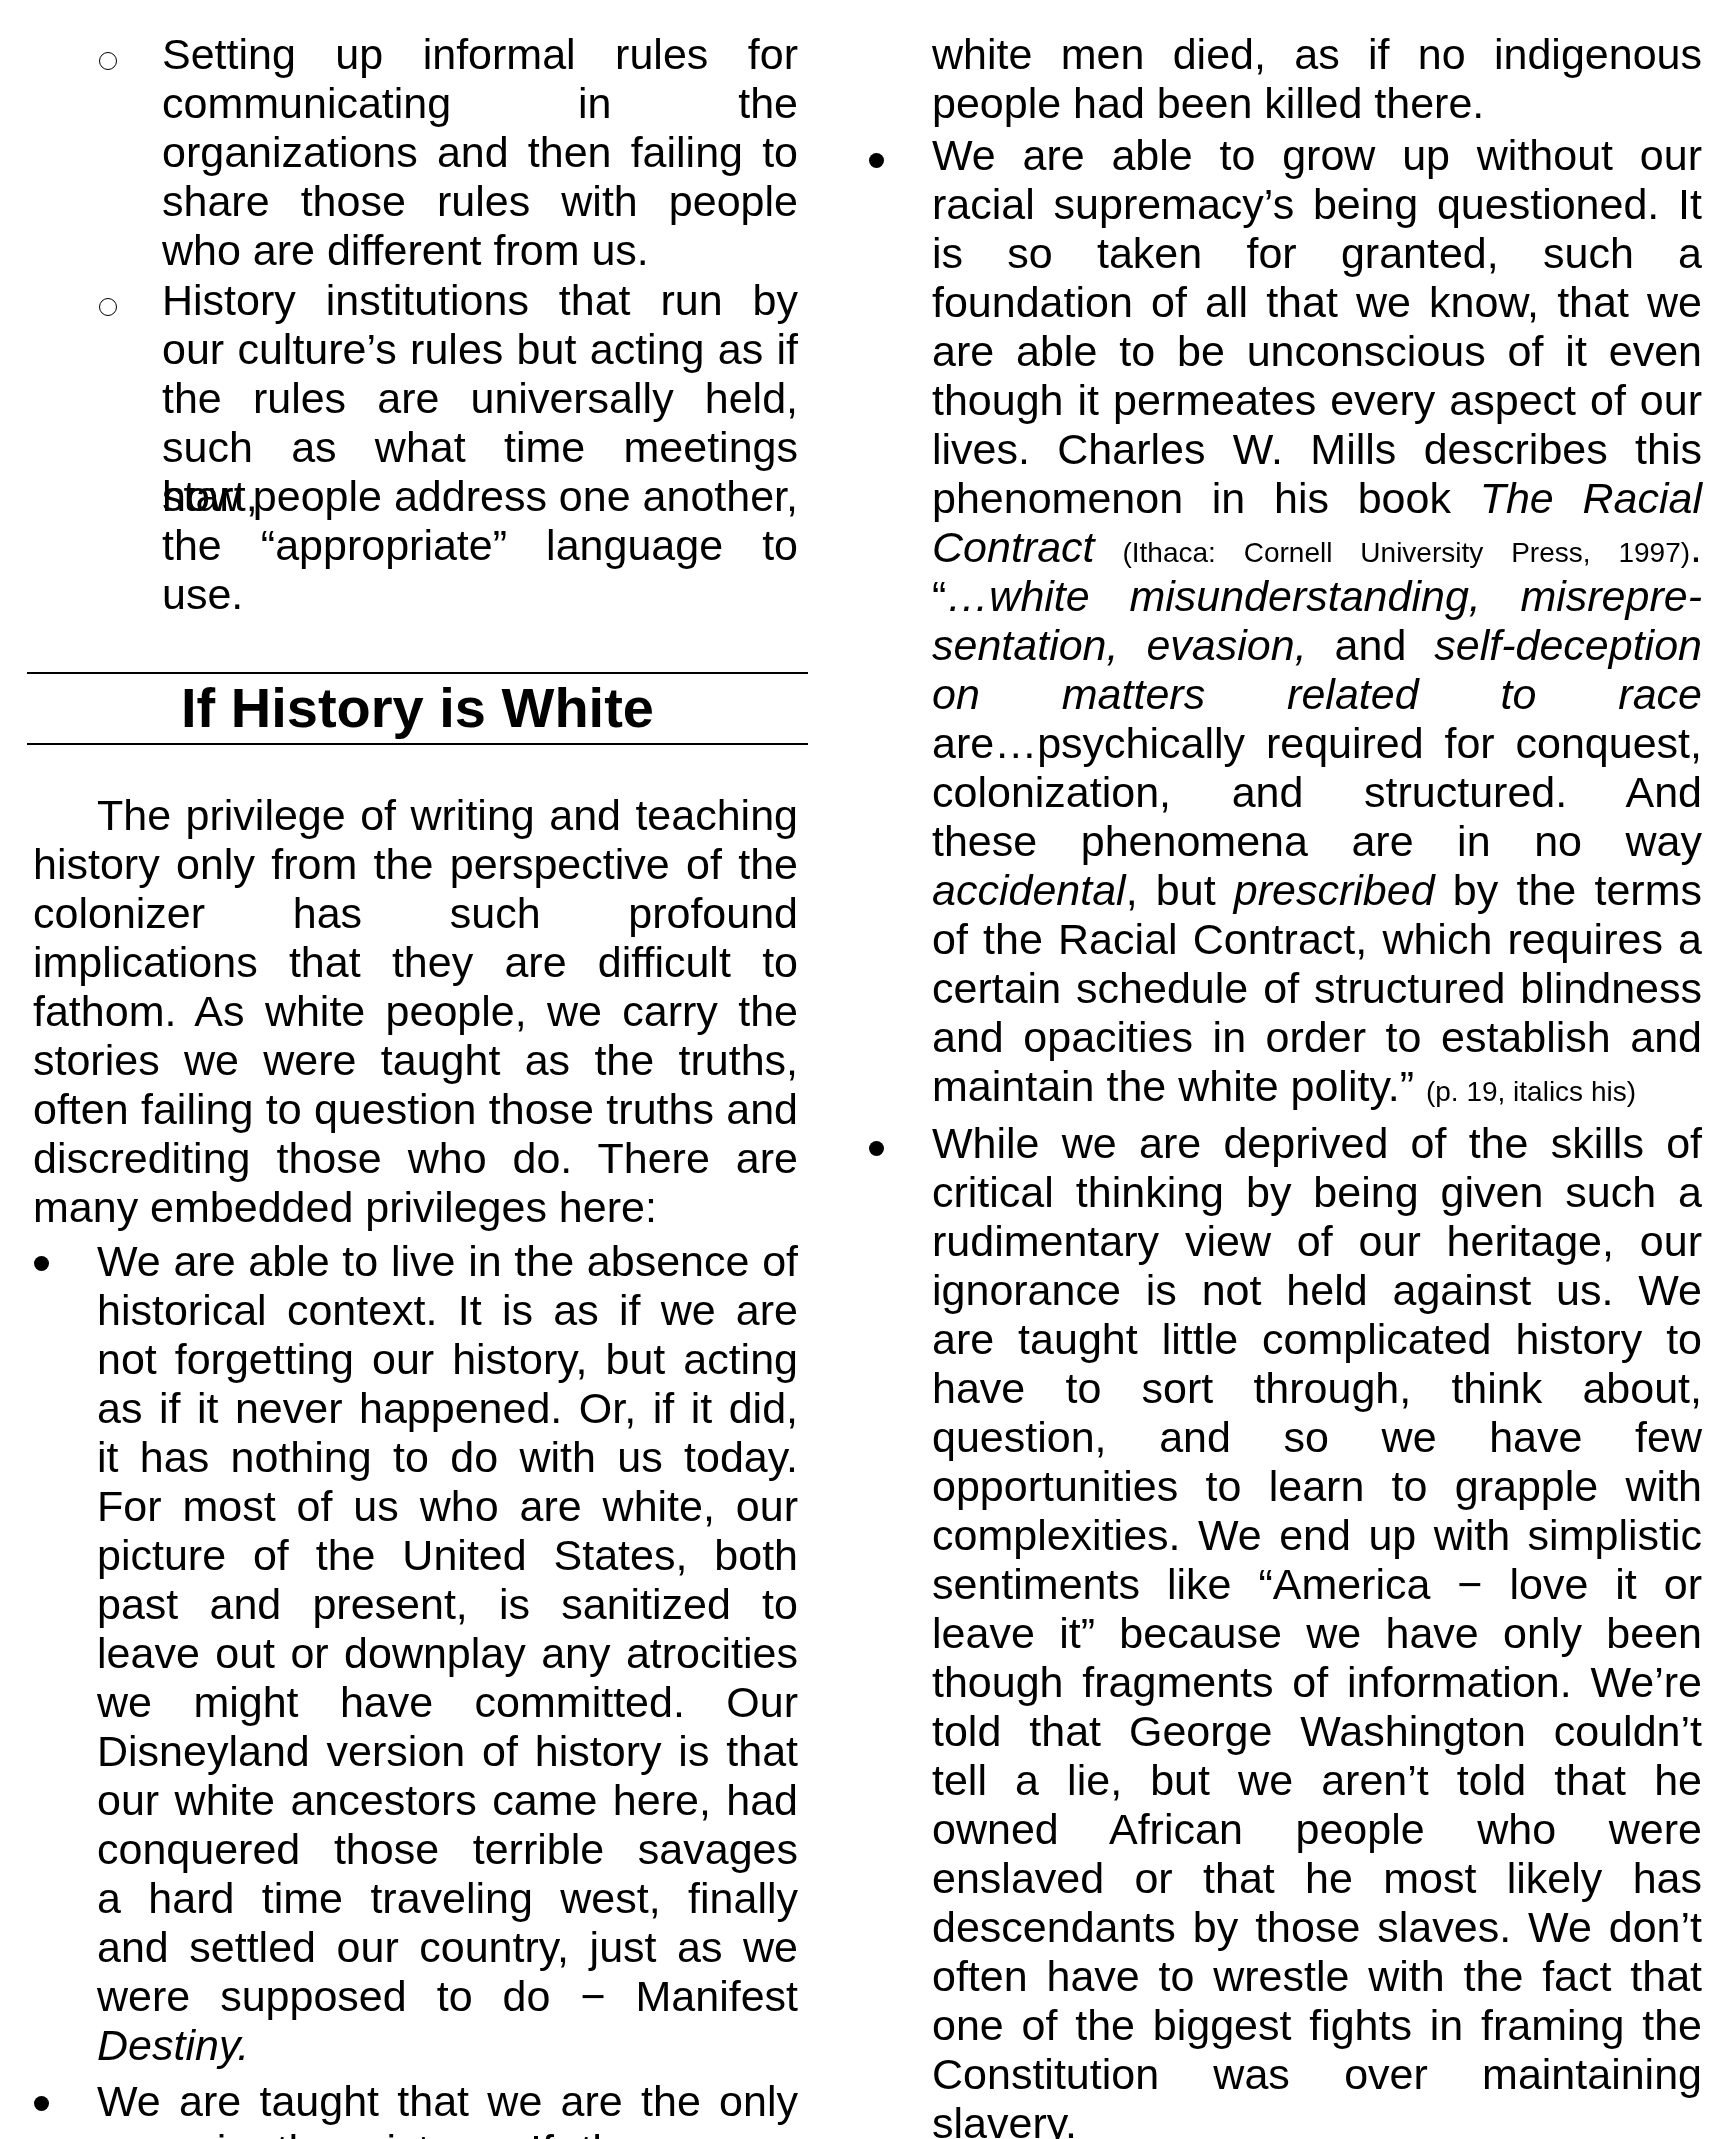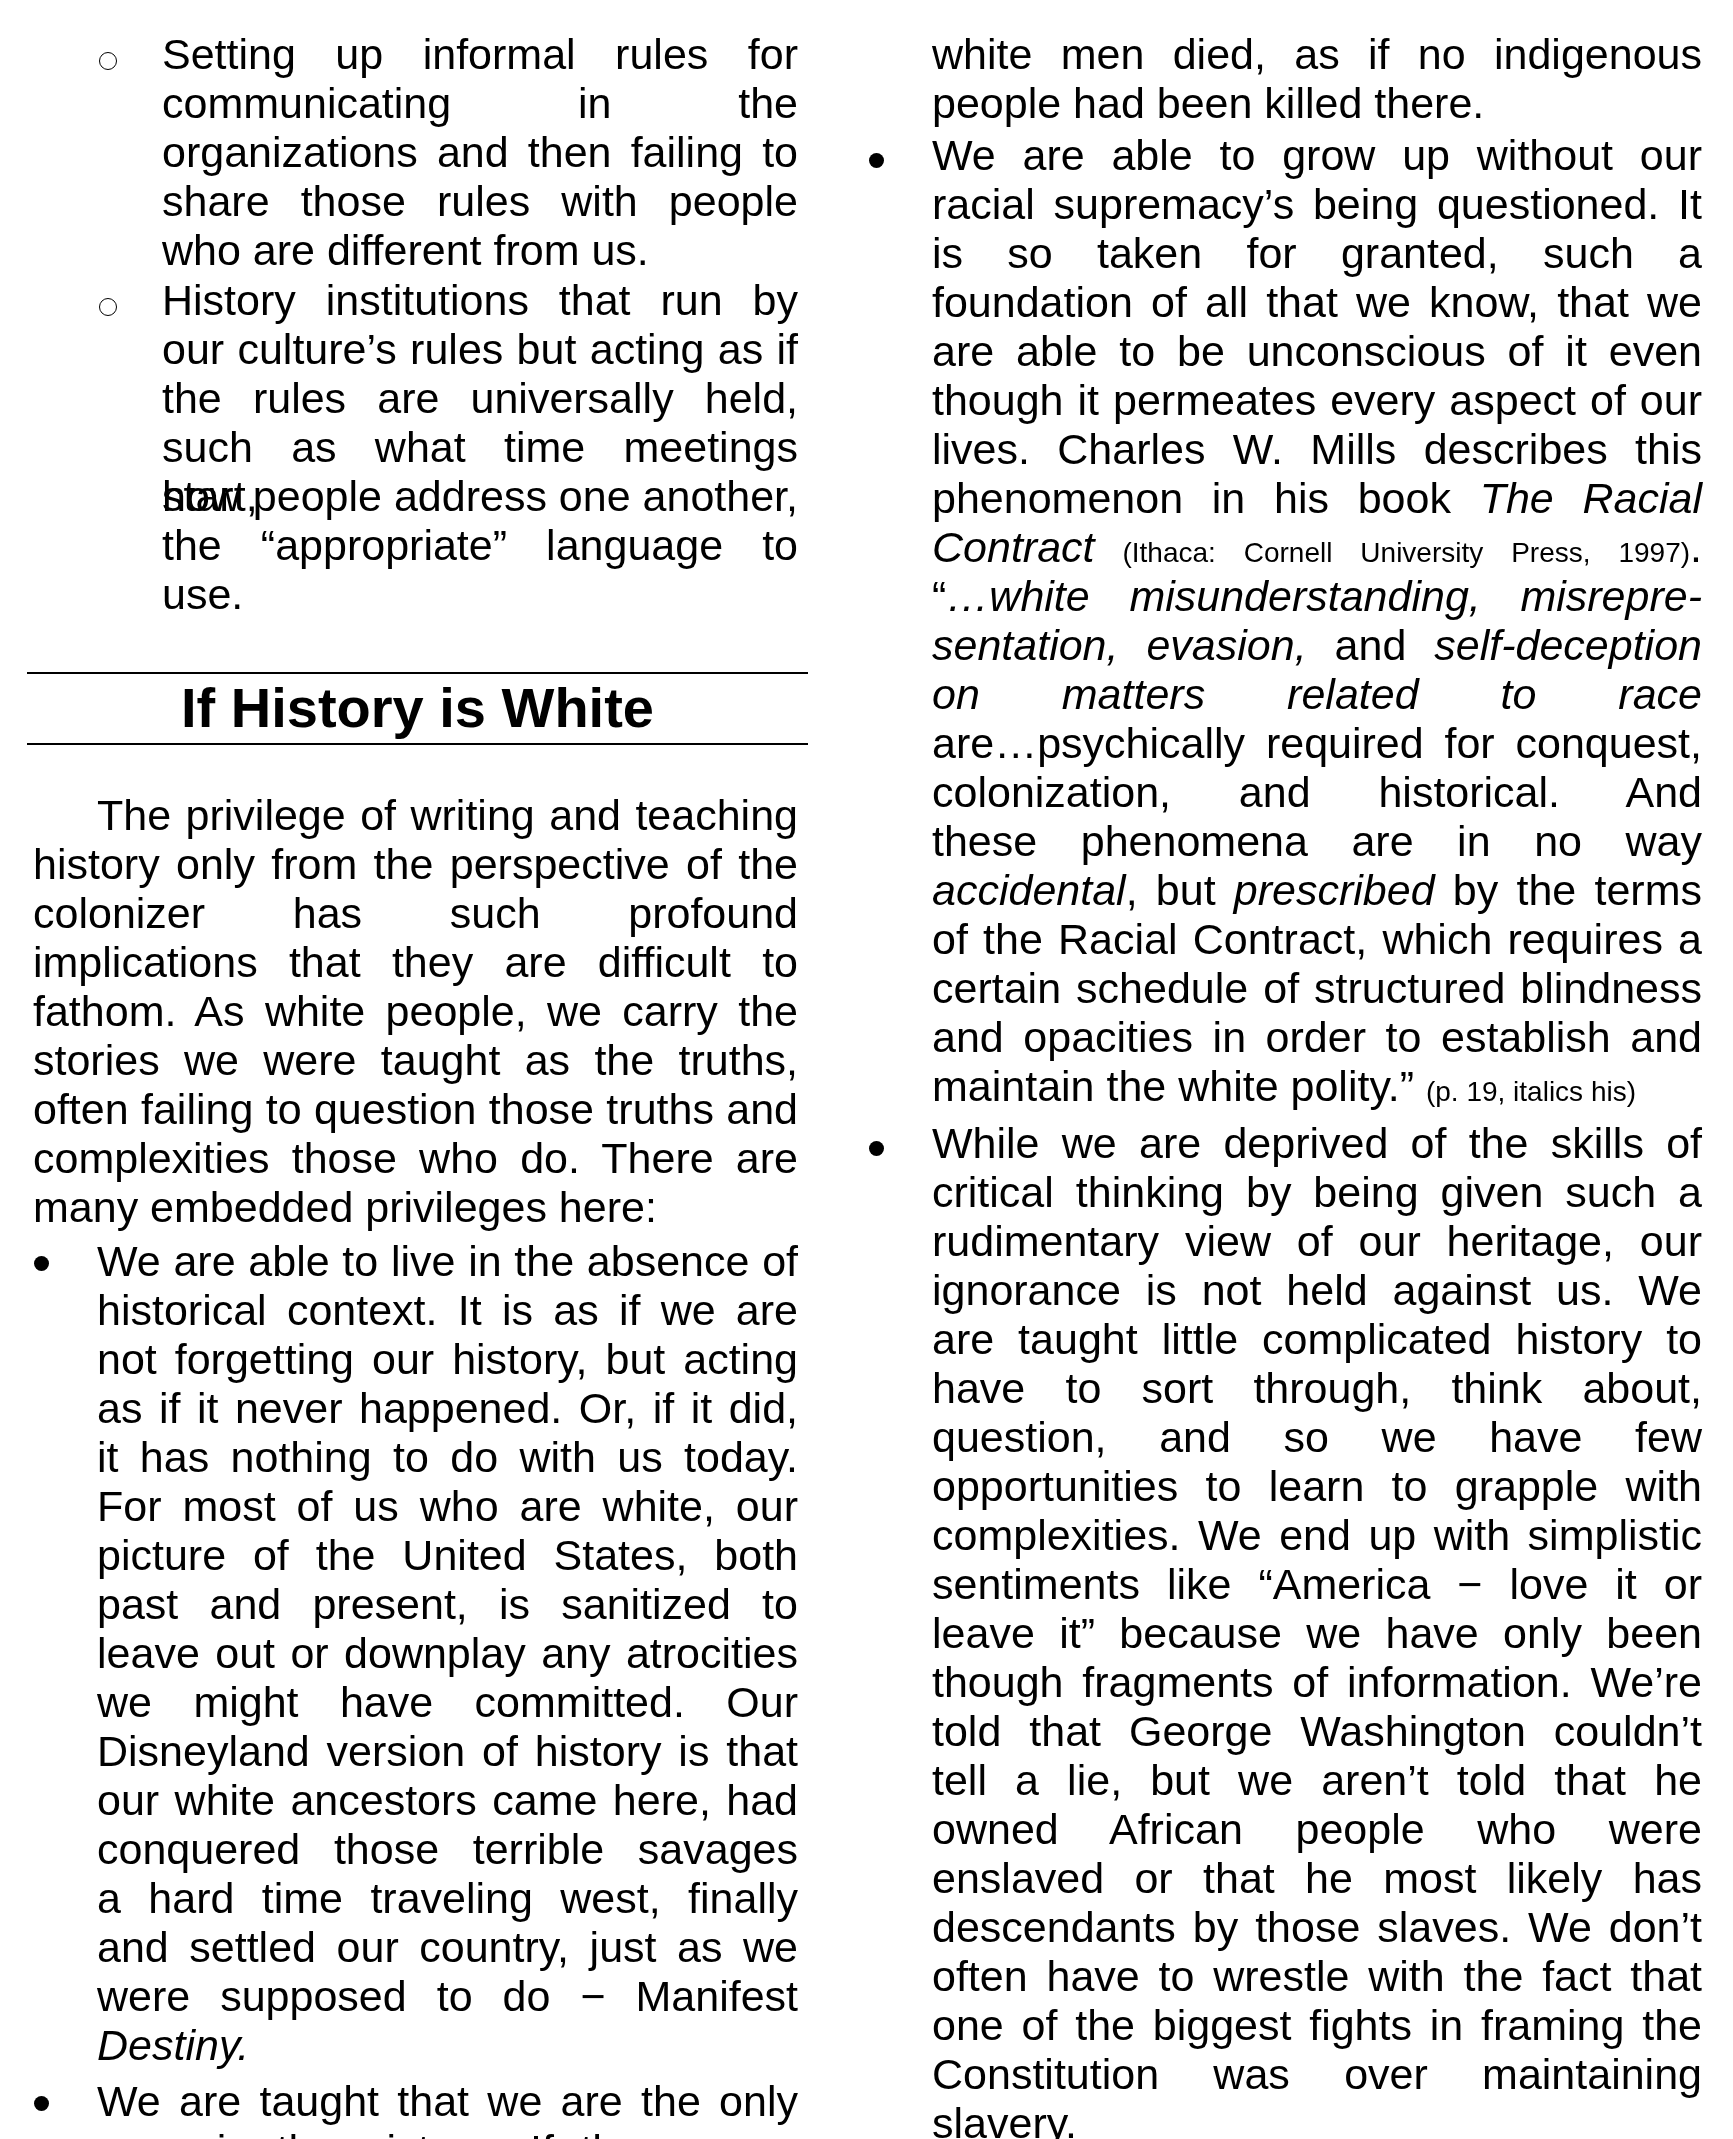--- a/index.html
+++ b/index.html
@@ -46,21 +46,21 @@
 <div class="rule" style="top:743px;"></div>
 
 <div class="block" style="left:33px; top:791px; width:765px;">
     <div class="line" style="text-indent: 64px;"><span style="white-space: normal;">The privilege of writing and teaching</span></div>
     <div class="line"><span style="white-space: normal;">history only from the perspective of the</span></div>
     <div class="line"><span style="white-space: normal;">colonizer has such profound</span></div>
     <div class="line"><span style="white-space: normal;">implications that they are difficult to</span></div>
     <div class="line"><span style="white-space: normal;">fathom.  As white people, we carry the</span></div>
     <div class="line"><span style="white-space: normal;">stories we were taught as the truths,</span></div>
     <div class="line"><span style="white-space: normal;">often failing to question those truths and</span></div>
-    <div class="line"><span style="white-space: normal;">complexities those who do.  There are</span></div>
+    <div class="line"><span style="white-space: normal;">discrediting those who do.  There are</span></div>
     <div class="line last"><span style="white-space: normal;">many embedded privileges here:</span></div>
   </div>
 
 <div class="block" style="left:97px; top:1237px; width:701px;">
     <div class="line"><span style="white-space: normal;">We are able to live in the absence of</span></div>
     <div class="line"><span style="white-space: normal;">historical context.  It is as if we are</span></div>
     <div class="line"><span style="white-space: normal;">not forgetting our history, but acting</span></div>
     <div class="line"><span style="white-space: normal;">as if it never happened.  Or, if it did,</span></div>
     <div class="line"><span style="white-space: normal;">it has nothing to do with us today.</span></div>
     <div class="line"><span style="white-space: normal;">For most of us who are white, our</span></div>
@@ -96,21 +96,21 @@
     <div class="line"><span style="white-space: normal;">foundation of all that we know, that we</span></div>
     <div class="line"><span style="white-space: normal;">are able to be unconscious of it even</span></div>
     <div class="line"><span style="white-space: normal;">though it permeates every aspect of our</span></div>
     <div class="line"><span style="white-space: normal;">lives.  Charles W. Mills describes this</span></div>
     <div class="line"><span style="white-space: normal;">phenomenon in his book </span><span class="it" style="white-space: normal;">The Racial</span></div>
     <div class="line"><span class="it" style="white-space: normal;">Contract</span><span class="sm" style="white-space: normal; margin-top: 48px;"> (Ithaca: Cornell University Press, 1997)</span><span style="white-space: normal;">.</span></div>
     <div class="line"><span style="white-space: normal;">“</span><span class="it" style="white-space: normal;">…white misunderstanding, misrepre-</span></div>
     <div class="line"><span class="it" style="white-space: normal;">sentation, evasion,</span><span style="white-space: normal;"> and </span><span class="it" style="white-space: normal;">self-deception</span></div>
     <div class="line"><span class="it" style="white-space: normal;">on matters related to race</span></div>
     <div class="line"><span style="white-space: normal;">are…psychically required for conquest,</span></div>
-    <div class="line"><span style="white-space: normal;">colonization, and historical.  And</span></div>
+    <div class="line"><span style="white-space: normal;">colonization, and structured.  And</span></div>
     <div class="line"><span style="white-space: normal;">these phenomena are in no way</span></div>
     <div class="line"><span class="it" style="white-space: normal;">accidental</span><span style="white-space: normal;">, but </span><span class="it" style="white-space: normal;">prescribed</span><span style="white-space: normal;"> by the terms</span></div>
     <div class="line"><span style="white-space: normal;">of the Racial Contract, which requires a</span></div>
     <div class="line"><span style="white-space: normal;">certain schedule of structured blindness</span></div>
     <div class="line"><span style="white-space: normal;">and opacities in order to establish and</span></div>
     <div class="line last"><span style="white-space: normal;">maintain the white polity.” </span><span class="sm" style="white-space: normal;">(p. 19, italics his)</span></div>
   </div>
 <div class="marker dot" style="left:869px; top:153px;"></div>
 
 <div class="block" style="left:932px; top:1119px; width:770px;">

